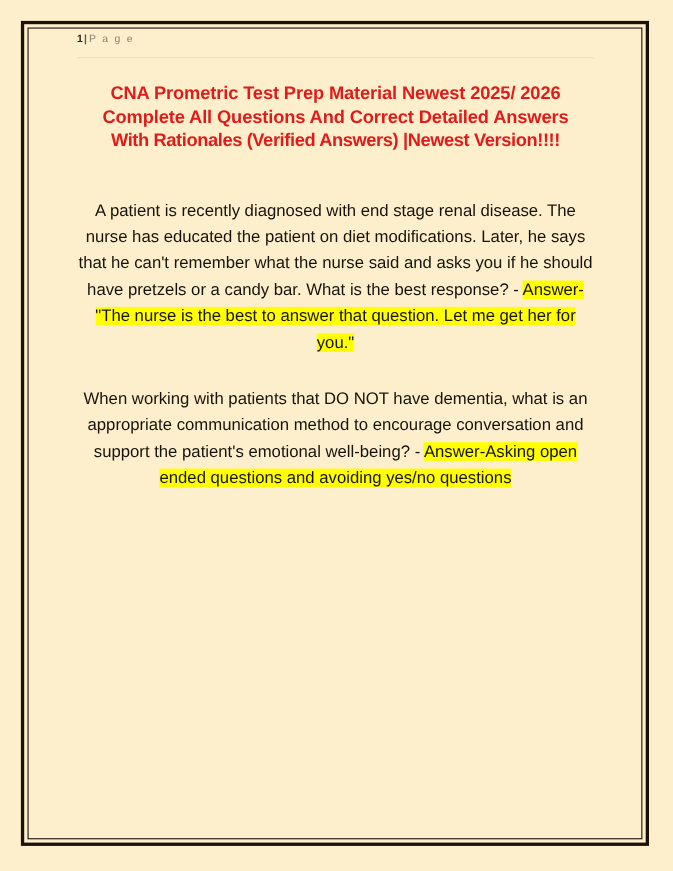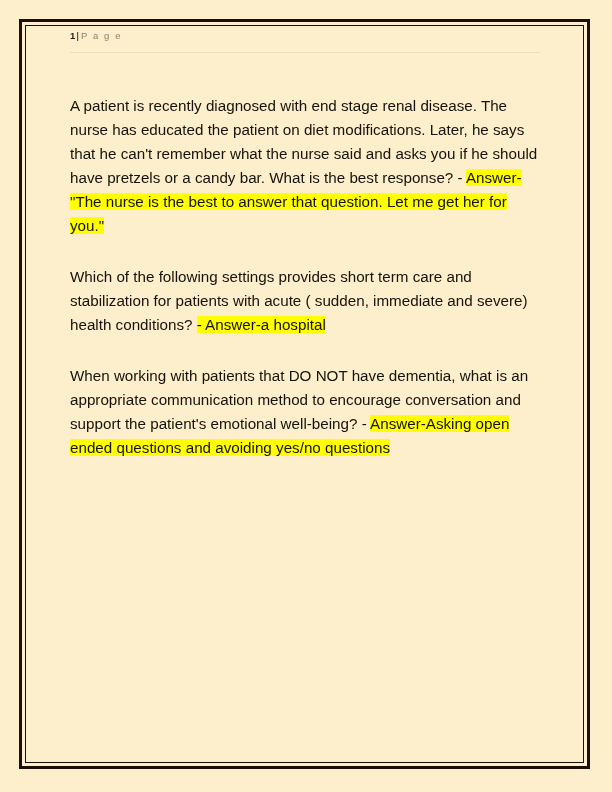--- a/index.html
+++ b/index.html
@@ -92,21 +92,21 @@
   }
   .doc-title .tline3 {
     letter-spacing: -0.35px;
   }
 
   
   .qa-block {
     color: #16120c;
     font-size: 15.2px;
     line-height: 24px;
-    text-align: left;
+    text-align: center;
   }
   #qa-list {
     margin-top: 41px;
   }
   .qa-block + .qa-block {
     margin-top: 27px;
   }
   .hl {
     background: #ffff00;
     box-decoration-break: clone;
@@ -121,25 +121,29 @@
   <div class="page-border-outer"></div>
   <div class="page-border-inner"></div>
 
   <div class="content">
 
     <div class="page-header">
       <span class="pg-num">1</span><span class="pg-sep">|</span><span>P a g e</span>
     </div>
     <div class="header-rule"></div>
 
+    <div class="doc-title">
+      <span class="tline tline1">CNA Prometric Test Prep Material Newest 2025/ 2026</span>
+      <span class="tline tline2">Complete All Questions And Correct Detailed Answers</span>
+      <span class="tline tline3">With Rationales (Verified Answers) |Newest Version!!!!</span>
+    </div>
 
     <div id="qa-list">
 
       <p class="qa-block"><span>A patient is recently diagnosed with end stage renal disease. The nurse has educated the patient on diet modifications. Later, he says that he can't remember what the nurse said and asks you if he should have pretzels or a candy bar. What is the best response? - </span><span class="hl">Answer-"The nurse is the best to answer that question. Let me get her for you."</span></p>
 
-      <p class="qa-block"><span>Which of the following settings provides short term care and stabilization for patients with acute ( sudden, immediate and severe) health conditions? </span><span class="hl">- Answer-a hospital</span></p>
 
       <p class="qa-block"><span>When working with patients that DO NOT have dementia, what is an appropriate communication method to encourage conversation and support the patient's emotional well-being? - </span><span class="hl">Answer-Asking open ended questions and avoiding yes/no questions</span></p>
 
     </div>
 
   </div>
 </div>
 
 </body></html>

